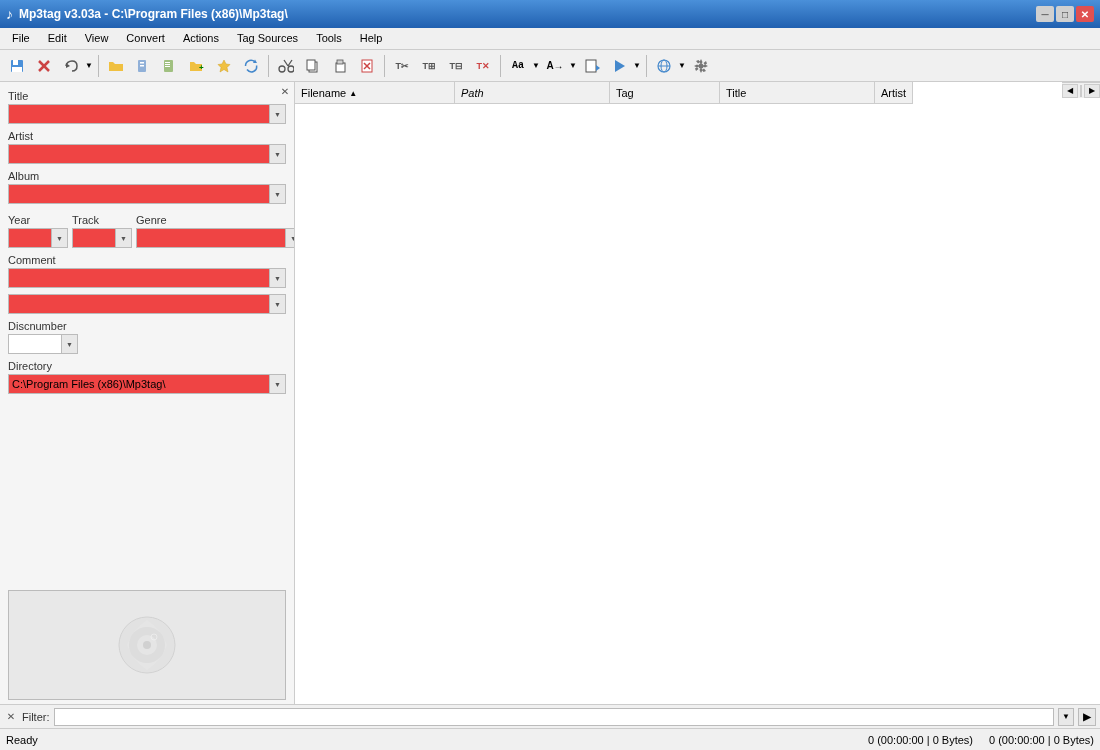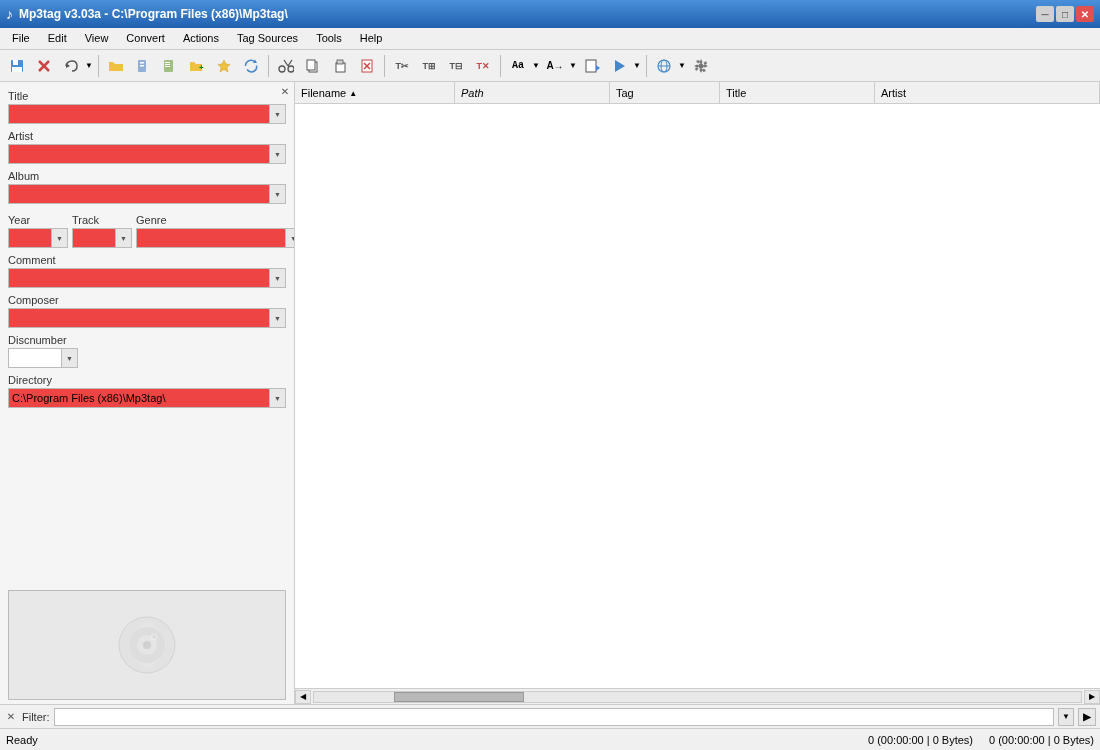--- a/index.html
+++ b/index.html
@@ -225,21 +225,21 @@
     .cd-icon {
       width: 60px;
       height: 60px;
       opacity: 0.5;
     }
 
     
     #right-panel {
       flex: 1;
       display: flex;
-      flex-direction: column;
+      flex-direction: row;
       overflow: hidden;
       background: white;
     }
 
     #file-list-header {
       display: flex;
       border-bottom: 1px solid #ccc;
       background: #f0f0f0;
       height: 22px;
       min-height: 22px;
@@ -625,21 +625,20 @@
       <div class="field-group">
         <div class="field-label">Comment</div>
         <div class="field-input-wrap">
           <input class="field-input" type="text" value="" style="">
           <button class="field-dropdown-btn">▼</button>
         </div>
       </div>
 
 
       <div class="field-group">
-        <div class="field-label">Composer</div>
         <div class="field-input-wrap">
           <input class="field-input" type="text" value="" style="">
           <button class="field-dropdown-btn">▼</button>
         </div>
       </div>
 
       <div class="field-group">
         <div class="field-label">Discnumber</div>
         <div class="disc-input-wrap">
           <input class="field-input" type="text" value="" style="width: 40px;">

